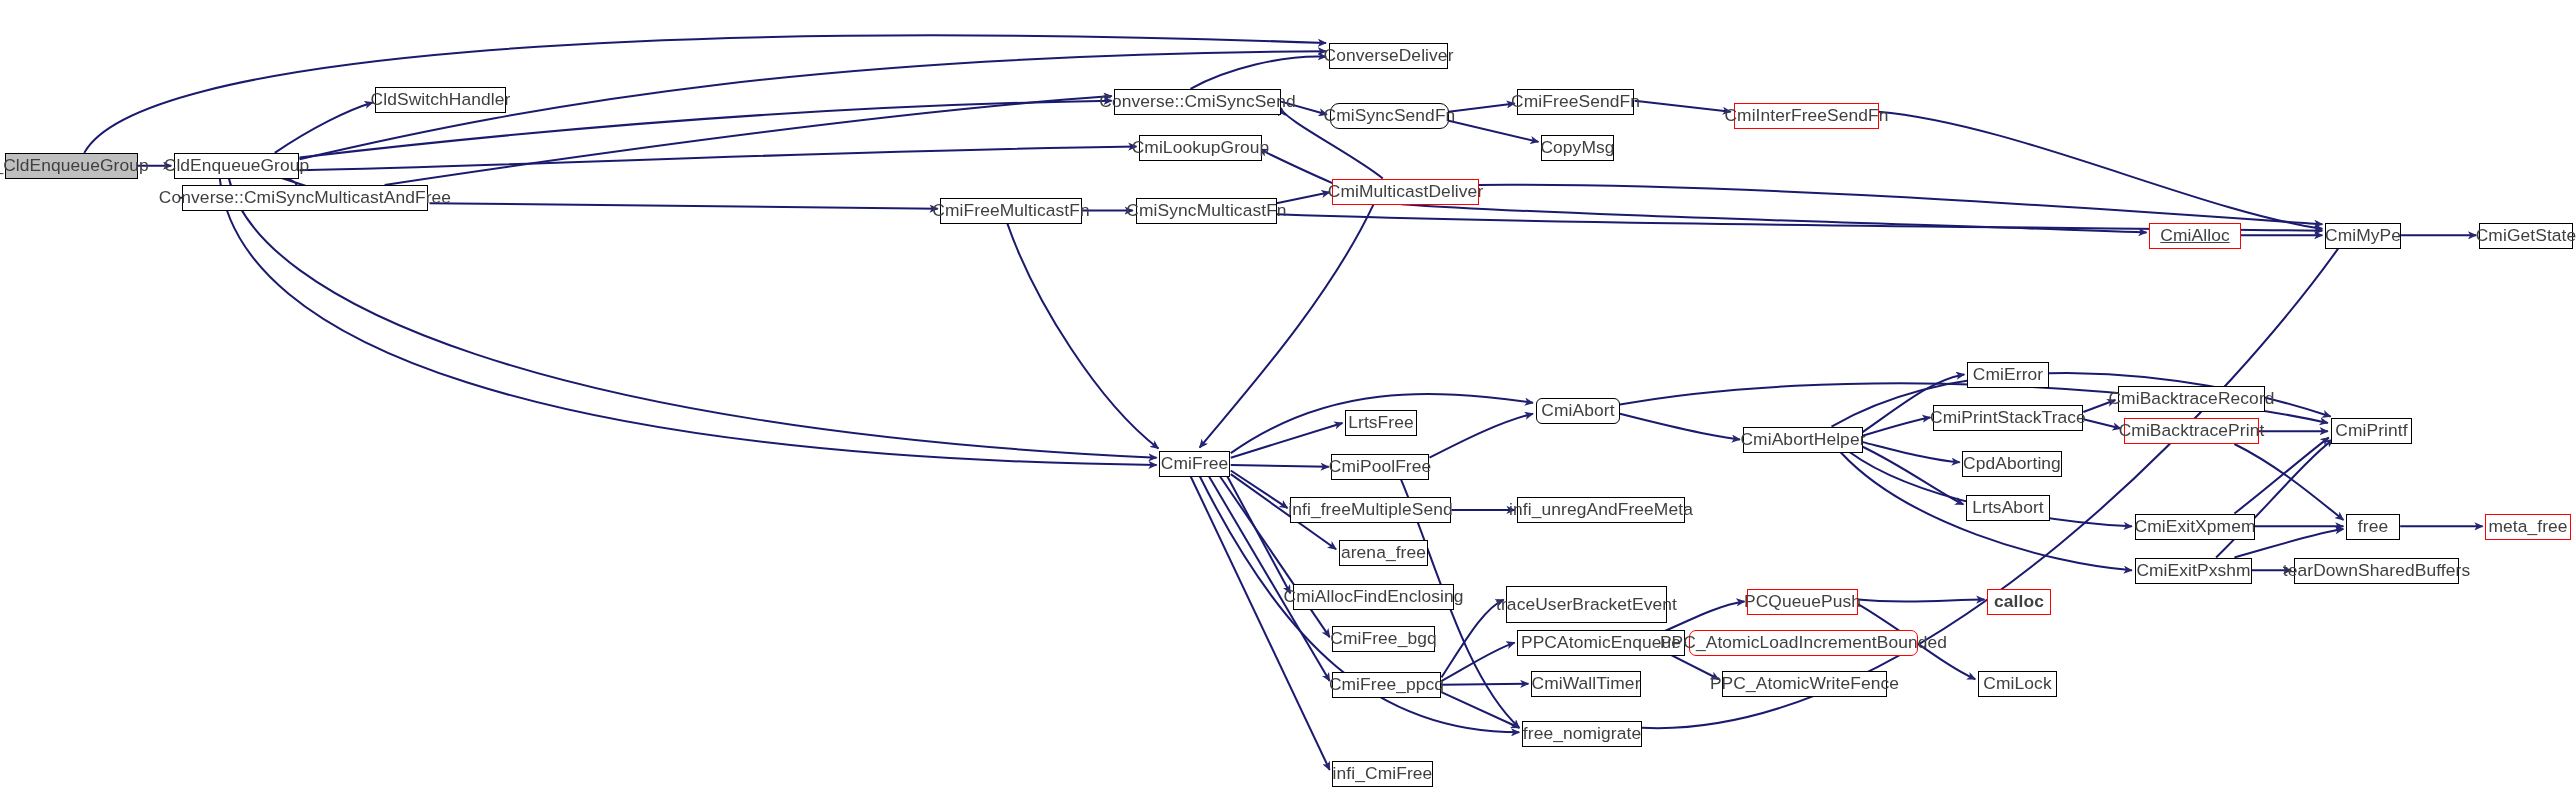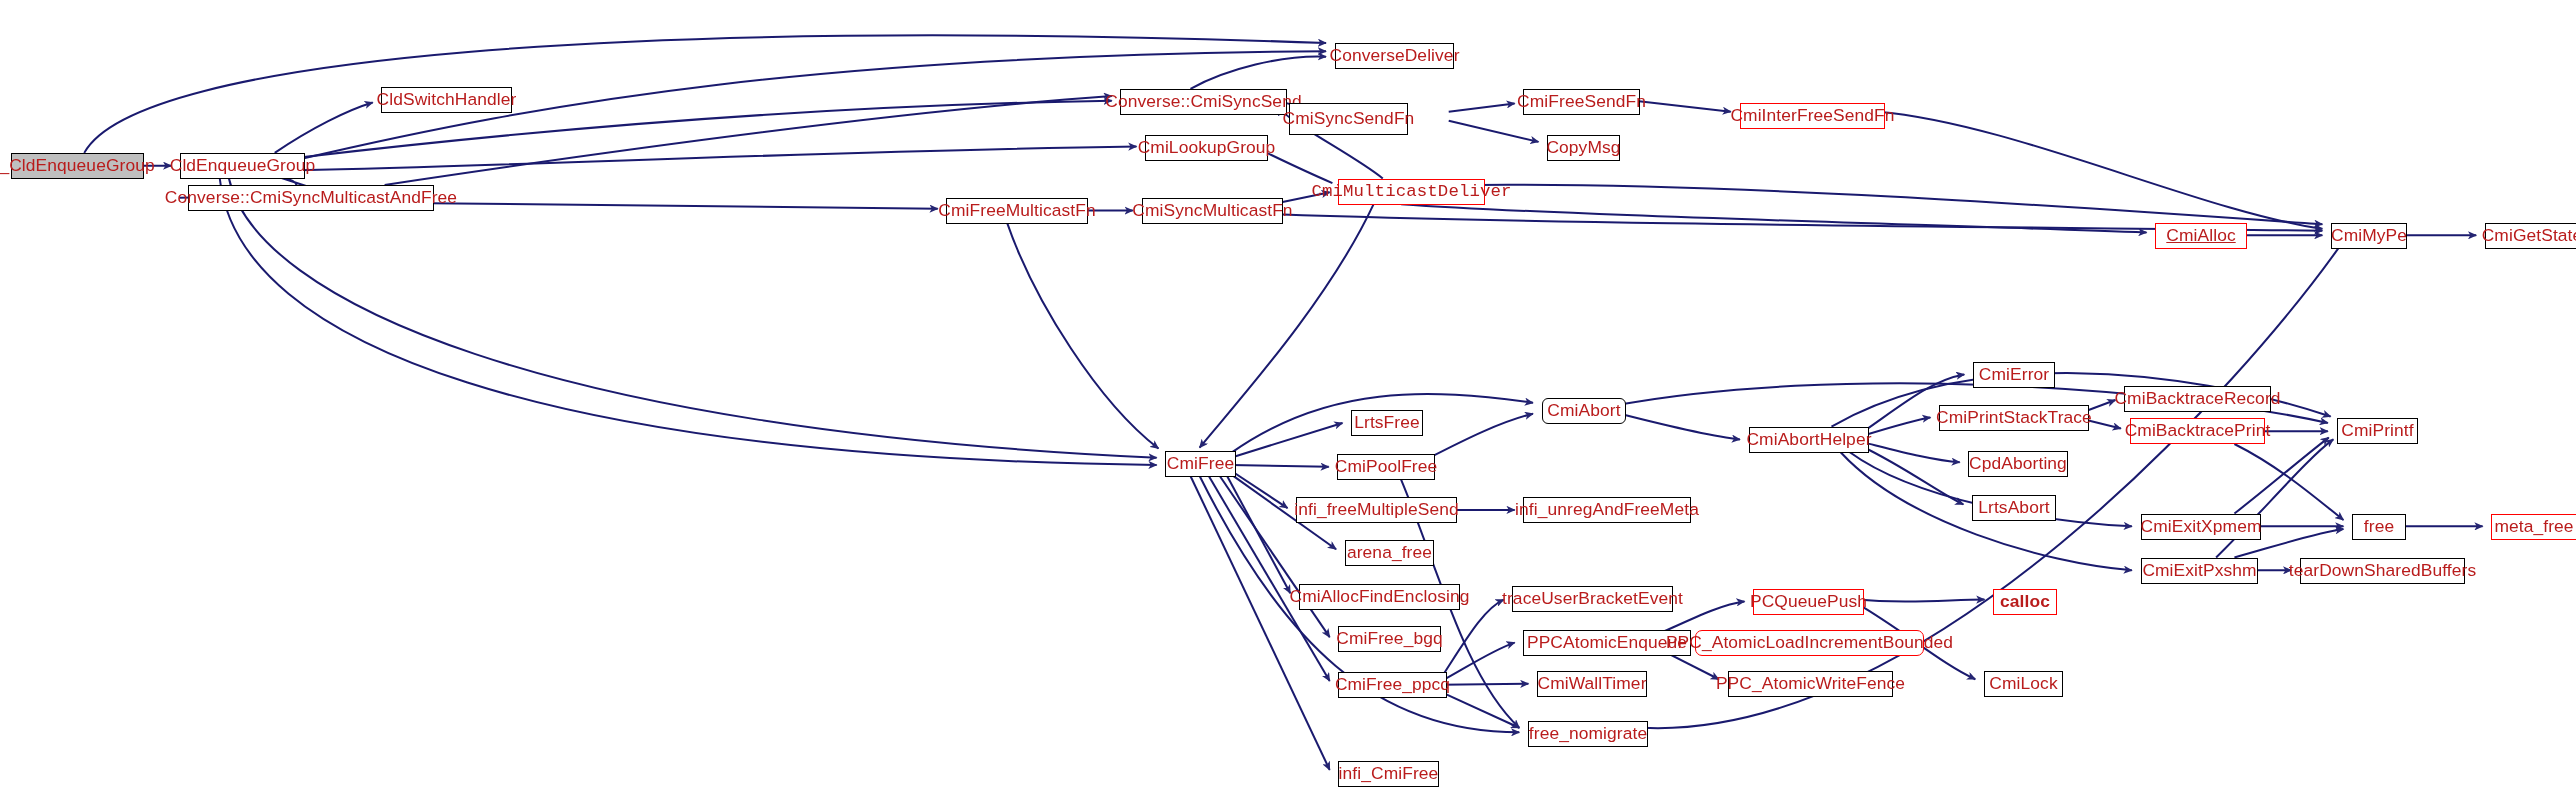--- a/index.html
+++ b/index.html
@@ -41,28 +41,27 @@
     height: 790px;
   }
   .node {
     position: absolute;
     box-sizing: border-box;
     display: flex;
     align-items: center;
     justify-content: center;
     background: #ffffff;
     border: 1.8px solid #000000;
-    color: #b91c1c;
+    color: #404040;
     font-size: 17.4px;
     line-height: 1;
     letter-spacing: 0.1px;
     white-space: nowrap;
     padding: 0 6.4px;
     cursor: pointer;
-    margin-left: 6px;
   }
   .node.red {
     border-color: #ff0000;
   }
   .node.root {
     background: #bfbfbf;
     border-color: #000000;
   }
   .node-label {
     pointer-events: none;
@@ -163,42 +162,42 @@
       </div>
       <div class="node" style="left: 182px; top: 185px; width: 246px; height: 26px;">
         <span class="node-label">Converse::CmiSyncMulticastAndFree</span>
       </div>
       <div class="node" style="left: 1329px; top: 43px; width: 119px; height: 26px;">
         <span class="node-label">ConverseDeliver</span>
       </div>
       <div class="node" style="left: 1114px; top: 89px; width: 167px; height: 26px;">
         <span class="node-label">Converse::CmiSyncSend</span>
       </div>
-      <div class="node" style="left: 1283px; top: 103px; width: 119px; height: 32px;">
+      <div class="node" style="left: 1330px; top: 103px; width: 119px; height: 26px; border-radius: 9px;">
         <span class="node-label">CmiSyncSendFn</span>
       </div>
       <div class="node" style="left: 1517px; top: 89px; width: 117px; height: 26px;">
         <span class="node-label">CmiFreeSendFn</span>
       </div>
       <div class="node red" style="left: 1734px; top: 103px; width: 145px; height: 26px;">
         <span class="node-label">CmiInterFreeSendFn</span>
       </div>
       <div class="node" style="left: 1541px; top: 135px; width: 73px; height: 26px;">
         <span class="node-label">CopyMsg</span>
       </div>
       <div class="node" style="left: 1139px; top: 135px; width: 123px; height: 26px;">
         <span class="node-label">CmiLookupGroup</span>
       </div>
       <div class="node" style="left: 940px; top: 198px; width: 142px; height: 26px;">
         <span class="node-label">CmiFreeMulticastFn</span>
       </div>
       <div class="node" style="left: 1136px; top: 198px; width: 141px; height: 26px;">
         <span class="node-label">CmiSyncMulticastFn</span>
       </div>
-      <div class="node red" style="left: 1332px; top: 179px; width: 147px; height: 26px; font-family: Liberation Mono, monospace;">
+      <div class="node red" style="left: 1332px; top: 179px; width: 147px; height: 26px;">
         <span class="node-label">CmiMulticastDeliver</span>
       </div>
       <div class="node red" style="left: 2149px; top: 223px; width: 92px; height: 26px; text-decoration: underline;">
         <span class="node-label">CmiAlloc</span>
       </div>
       <div class="node" style="left: 2325px; top: 223px; width: 76px; height: 26px;">
         <span class="node-label">CmiMyPe</span>
       </div>
       <div class="node" style="left: 2479px; top: 223px; width: 94px; height: 26px;">
         <span class="node-label">CmiGetState</span>
@@ -226,21 +225,21 @@
       </div>
       <div class="node" style="left: 1332px; top: 626px; width: 103px; height: 26px;">
         <span class="node-label">CmiFree_bgq</span>
       </div>
       <div class="node" style="left: 1332px; top: 672px; width: 109px; height: 26px;">
         <span class="node-label">CmiFree_ppcq</span>
       </div>
       <div class="node" style="left: 1332px; top: 761px; width: 101px; height: 26px;">
         <span class="node-label">infi_CmiFree</span>
       </div>
-      <div class="node" style="left: 1506px; top: 586px; width: 161px; height: 26px;">
+      <div class="node" style="left: 1506px; top: 586px; width: 161px; height: 37px;">
         <span class="node-label">traceUserBracketEvent</span>
       </div>
       <div class="node" style="left: 1517px; top: 630px; width: 168px; height: 26px;">
         <span class="node-label">PPCAtomicEnqueue</span>
       </div>
       <div class="node" style="left: 1531px; top: 671px; width: 110px; height: 26px;">
         <span class="node-label">CmiWallTimer</span>
       </div>
       <div class="node" style="left: 1522px; top: 721px; width: 120px; height: 26px;">
         <span class="node-label">free_nomigrate</span>

